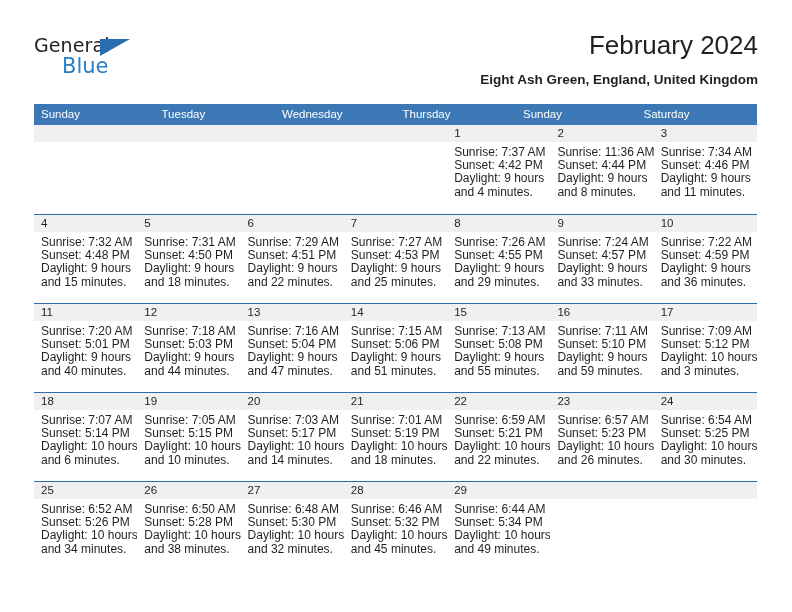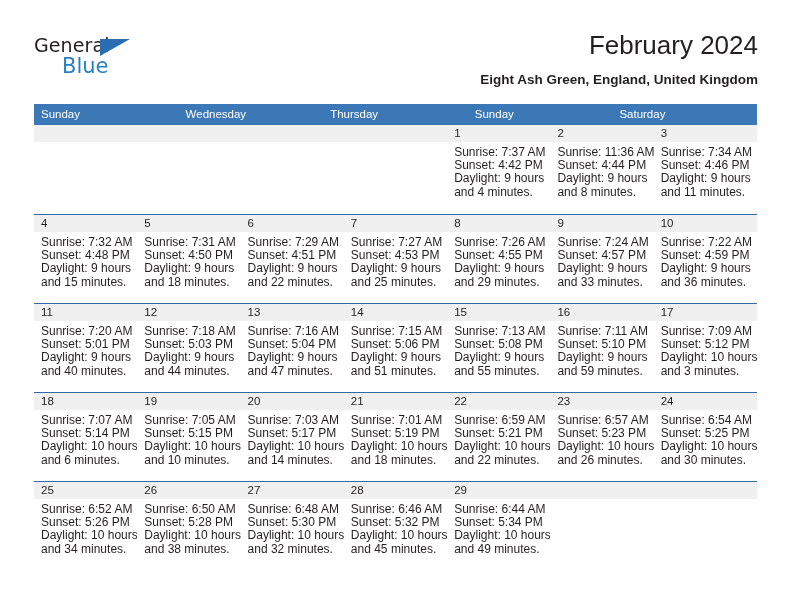--- a/index.html
+++ b/index.html
@@ -151,20 +151,21 @@
       <span class="logo-tri"></span>
       <span class="logo-blue">Blue</span>
     </div>
     <div class="title">February 2024</div>
     <div class="subtitle">Eight Ash Green, England, United Kingdom</div>
   </div>
 
   <div class="calendar">
     <div class="weekdays" id="weekday-row">
         <div class="weekday">Sunday</div>
+        <div class="weekday">Tuesday</div>
         <div class="weekday">Wednesday</div>
         <div class="weekday">Thursday</div>
         <div class="weekday">Sunday</div>
         <div class="weekday">Saturday</div>
       </div>
     <div id="weeks-container">
         <div class="week">
           <div class="day empty">
             <div class="day-num-band">
               <div class="day-num"></div>

